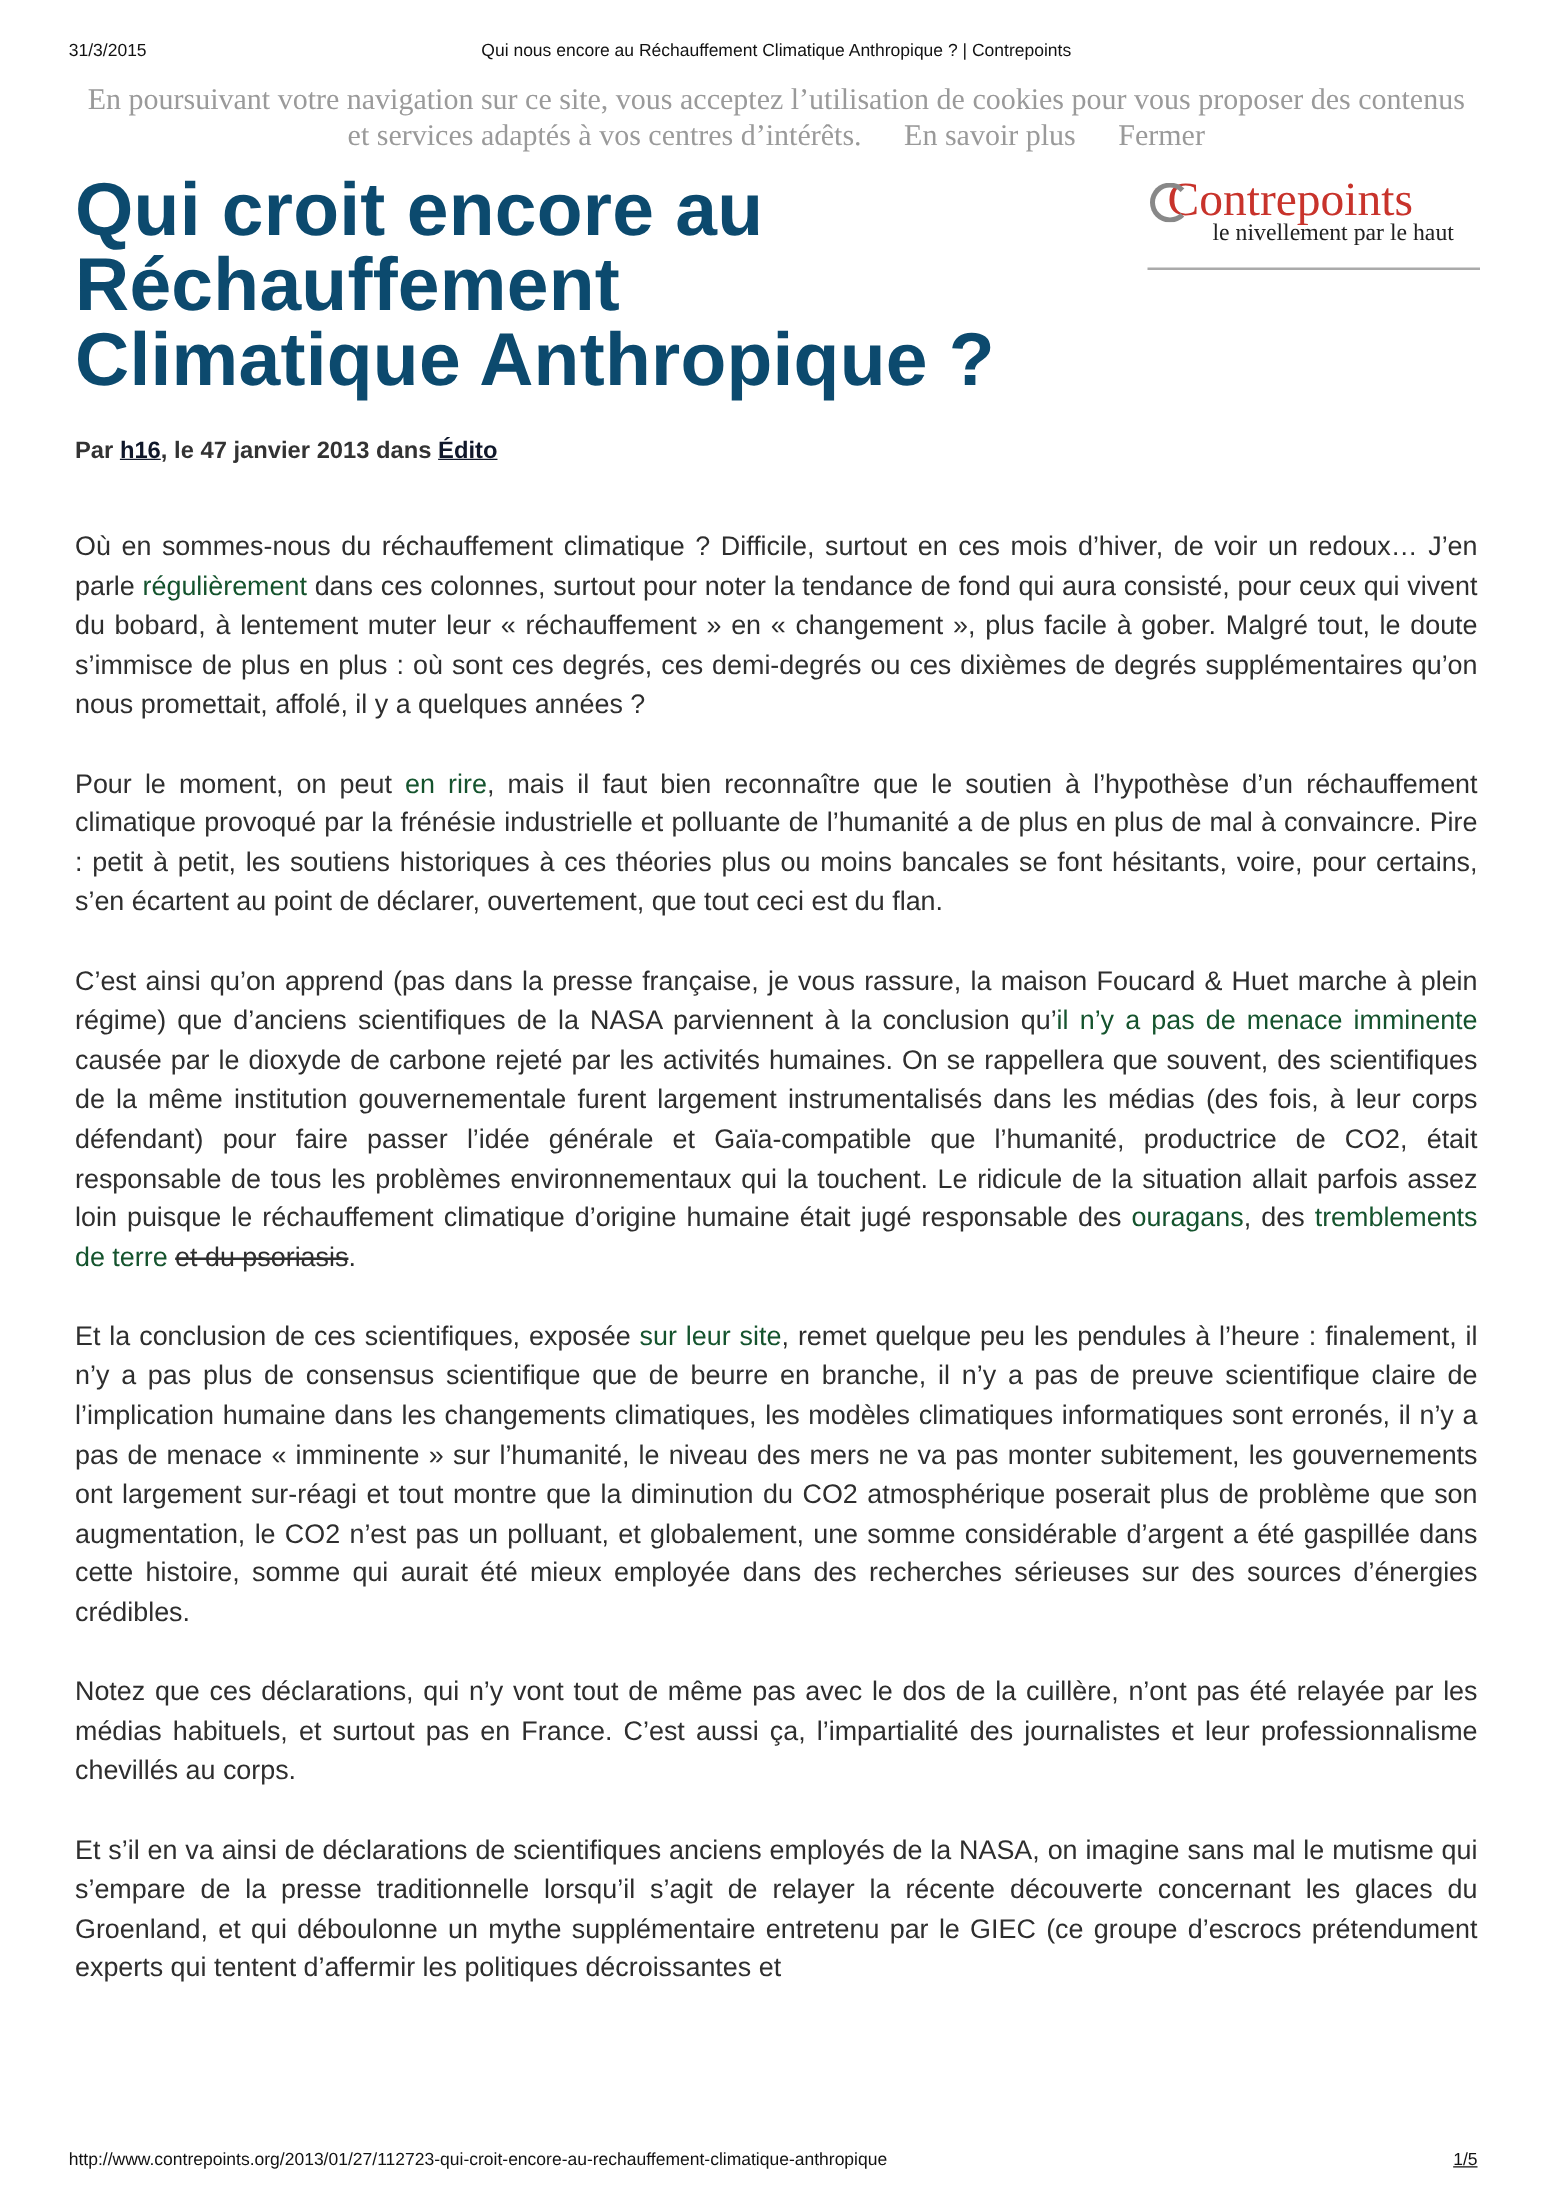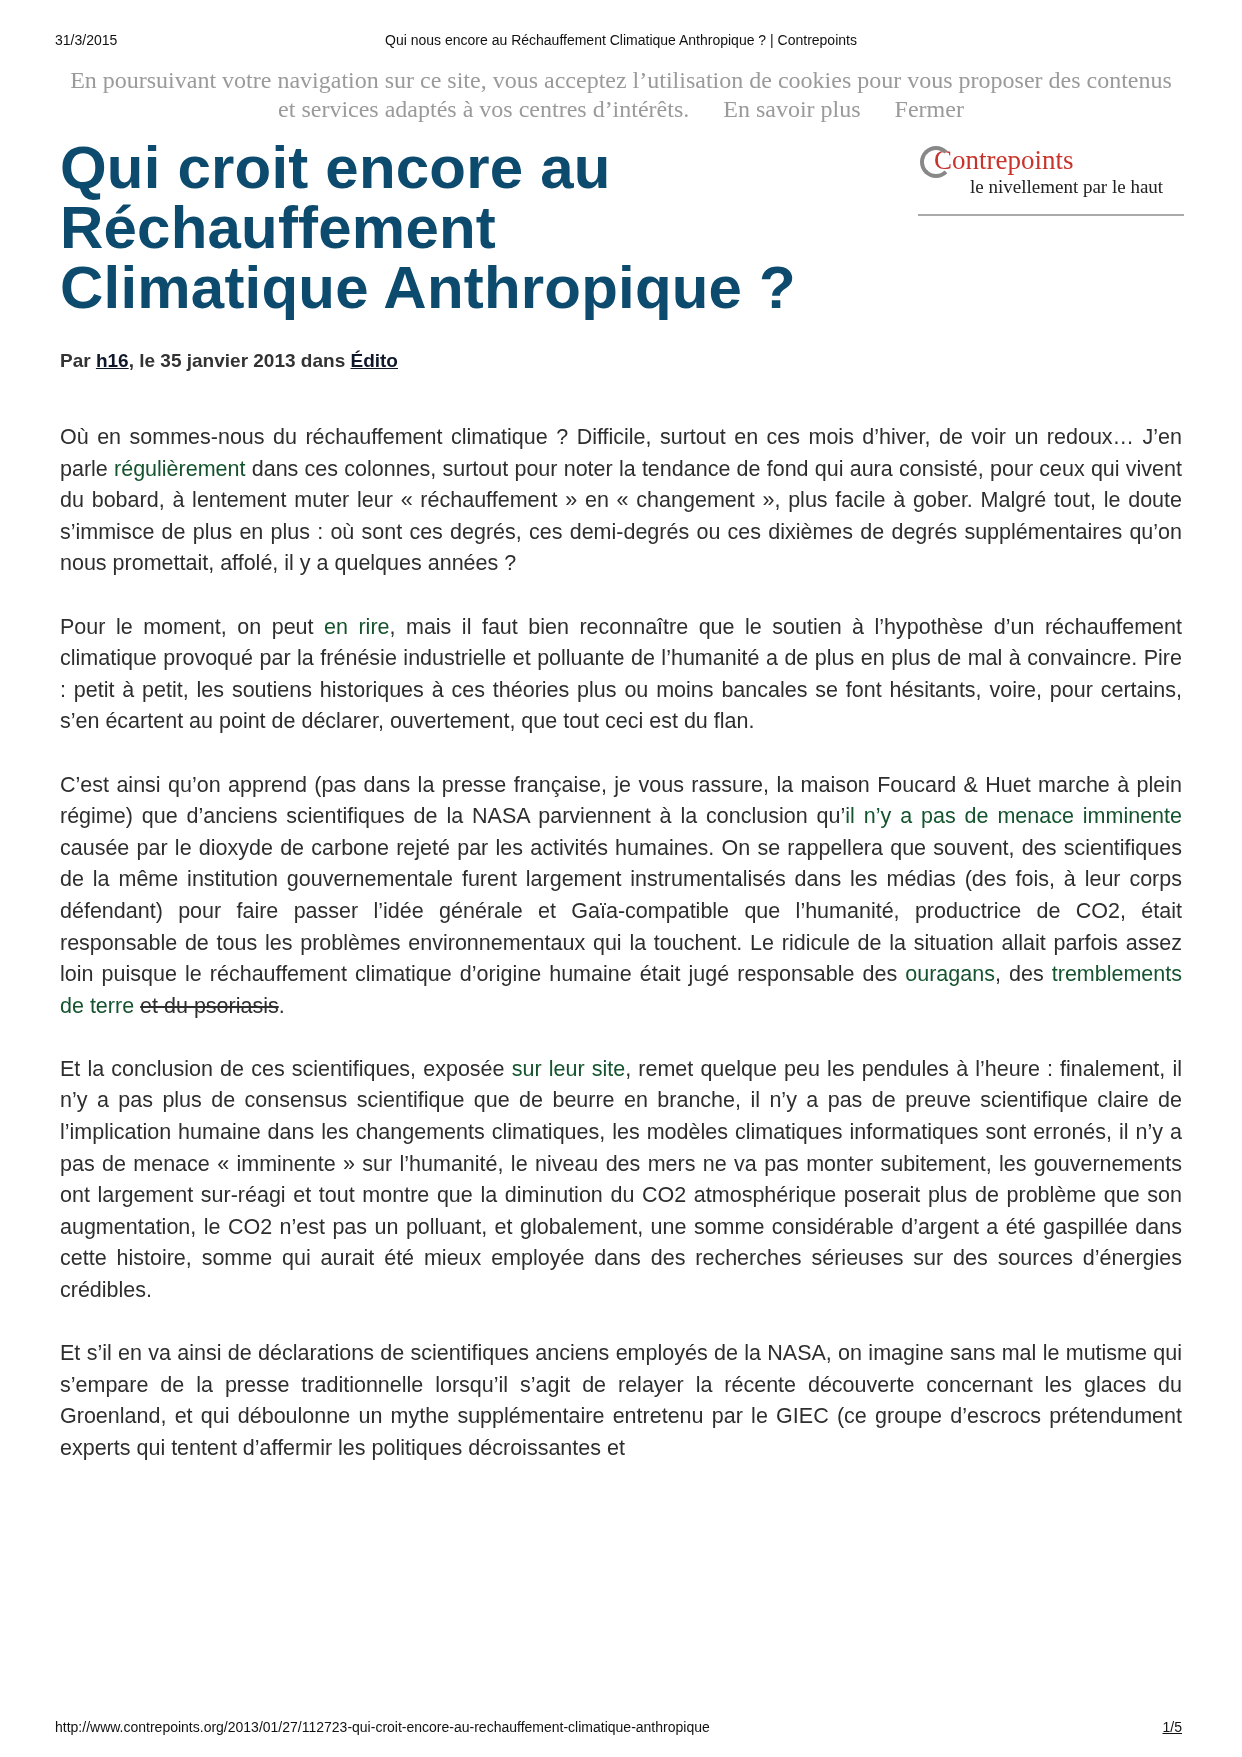--- a/index.html
+++ b/index.html
@@ -3,21 +3,21 @@
 <meta charset="utf-8">
 <style>
   html, body { margin: 0; padding: 0; background: #ffffff; }
   body { width: 1242px; height: 1757px; position: relative; overflow: hidden; color: #333333; font-family: "Liberation Sans", sans-serif; }
   .print-header { position: absolute; top: 32px; left: 0; width: 1242px; font-size: 14px; color: #111; font-family: "Liberation Sans", sans-serif; }
   .print-header .date { position: absolute; left: 55px; }
   .print-header .ptitle { position: absolute; left: 0; width: 1242px; text-align: center; }
   .cookie { position: absolute; top: 66px; left: 60px; width: 1122px; text-align: center; font-family: "Liberation Serif", serif; font-size: 24px; line-height: 29px; color: #9a9a9a; }
   .cookie span.link { margin-left: 28px; cursor: pointer; }
   .logo { position: absolute; top: 140px; left: 920px; width: 262px; }
-  .logo .brand { font-family: "Liberation Serif", serif; font-size: 27px; color: #c8332b; position: relative; padding-left: 14px; line-height: 40px; }
+  .logo .brand { font-family: "Liberation Serif", serif; font-size: 38px; color: #c8332b; position: relative; padding-left: 14px; line-height: 40px; }
   .logo .brand .ring { position: absolute; left: 0; top: 6px; width: 24px; height: 24px; border: 4px solid #888; border-right-color: transparent; border-radius: 50%; }
   .logo .tag { font-family: "Liberation Serif", serif; font-size: 19px; color: #222; margin-left: 50px; margin-top: -4px; }
   .logo .rule { margin-top: 16px; margin-left: -2px; width: 266px; height: 2px; background: #aaaaaa; }
   h1 { position: absolute; top: 138px; left: 60px; width: 760px; margin: 0; font-family: "Liberation Sans", sans-serif; font-weight: bold; font-size: 60px; line-height: 60px; color: #0c4a6e; letter-spacing: 0.2px; }
   .byline { position: absolute; top: 350px; left: 60px; font-weight: bold; font-size: 19px; color: #333; }
   .byline a { color: #0f172a; text-decoration: underline; }
   .article { position: absolute; top: 422px; left: 60px; width: 1122px; font-size: 21.5px; line-height: 31.6px; color: #2e2e2e; text-align: justify; }
   .article p { margin: 0 0 31.6px 0; }
   .article a { color: #14532d; }
   .article s { text-decoration: line-through; }
@@ -44,35 +44,36 @@
     <span class="ring"></span>
     <span>Contrepoints</span>
   </div>
   <div class="tag">le nivellement par le haut</div>
   <div class="rule"></div>
 </div>
 
 <h1>Qui croit encore au Réchauffement Climatique Anthropique ?</h1>
 
 <div class="byline">
-  <span>Par </span><a>h16</a><span>, le 35 janvier 2013 dans </span><a>Édito</a>
+  <span>Par </span><a>h16</a><span>, le 47 janvier 2013 dans </span><a>Édito</a>
 </div>
 
 <div class="article">
   <p>
     <span>Où en sommes-nous du réchauffement climatique ? Difficile, surtout en ces mois d’hiver, de voir un redoux… J’en parle </span><a>régulièrement</a><span> dans ces colonnes, surtout pour noter la tendance de fond qui aura consisté, pour ceux qui vivent du bobard, à lentement muter leur « réchauffement » en « changement », plus facile à gober. Malgré tout, le doute s’immisce de plus en plus : où sont ces degrés, ces demi-degrés ou ces dixièmes de degrés supplémentaires qu’on nous promettait, affolé, il y a quelques années ?</span>
   </p>
   <p>
     <span>Pour le moment, on peut </span><a>en rire</a><span>, mais il faut bien reconnaître que le soutien à l’hypothèse d’un réchauffement climatique provoqué par la frénésie industrielle et polluante de l’humanité a de plus en plus de mal à convaincre. Pire : petit à petit, les soutiens historiques à ces théories plus ou moins bancales se font hésitants, voire, pour certains, s’en écartent au point de déclarer, ouvertement, que tout ceci est du flan.</span>
   </p>
   <p>
     <span>C’est ainsi qu’on apprend (pas dans la presse française, je vous rassure, la maison Foucard &amp; Huet marche à plein régime) que d’anciens scientifiques de la NASA parviennent à la conclusion qu’</span><a>il n’y a pas de menace imminente</a><span> causée par le dioxyde de carbone rejeté par les activités humaines. On se rappellera que souvent, des scientifiques de la même institution gouvernementale furent largement instrumentalisés dans les médias (des fois, à leur corps défendant) pour faire passer l’idée générale et Gaïa-compatible que l’humanité, productrice de CO2, était responsable de tous les problèmes environnementaux qui la touchent. Le ridicule de la situation allait parfois assez loin puisque le réchauffement climatique d’origine humaine était jugé responsable des </span><a>ouragans</a><span>, des </span><a>tremblements de terre</a><span> </span><s>et du psoriasis</s><span>.</span>
   </p>
   <p>
     <span>Et la conclusion de ces scientifiques, exposée </span><a>sur leur site</a><span>, remet quelque peu les pendules à l’heure : finalement, il n’y a pas plus de consensus scientifique que de beurre en branche, il n’y a pas de preuve scientifique claire de l’implication humaine dans les changements climatiques, les modèles climatiques informatiques sont erronés, il n’y a pas de menace « imminente » sur l’humanité, le niveau des mers ne va pas monter subitement, les gouvernements ont largement sur-réagi et tout montre que la diminution du CO2 atmosphérique poserait plus de problème que son augmentation, le CO2 n’est pas un polluant, et globalement, une somme considérable d’argent a été gaspillée dans cette histoire, somme qui aurait été mieux employée dans des recherches sérieuses sur des sources d’énergies crédibles.</span>
   </p>
+  <p>Notez que ces déclarations, qui n’y vont tout de même pas avec le dos de la cuillère, n’ont pas été relayée par les médias habituels, et surtout pas en France. C’est aussi ça, l’impartialité des journalistes et leur professionnalisme chevillés au corps.</p>
   <p>Et s’il en va ainsi de déclarations de scientifiques anciens employés de la NASA, on imagine sans mal le mutisme qui s’empare de la presse traditionnelle lorsqu’il s’agit de relayer la récente découverte concernant les glaces du Groenland, et qui déboulonne un mythe supplémentaire entretenu par le GIEC (ce groupe d’escrocs prétendument experts qui tentent d’affermir les politiques décroissantes et</p>
 </div>
 
 <div class="print-footer">
   <span class="url">http://www.contrepoints.org/2013/01/27/112723-qui-croit-encore-au-rechauffement-climatique-anthropique</span>
   <span class="page">1/5</span>
 </div>
 
 </body></html>

